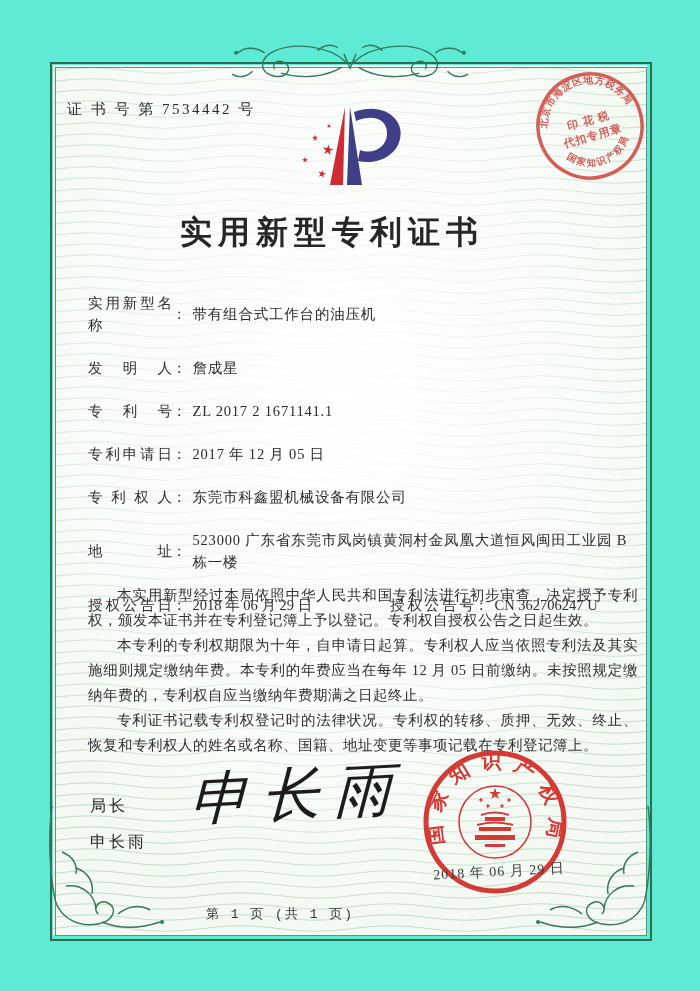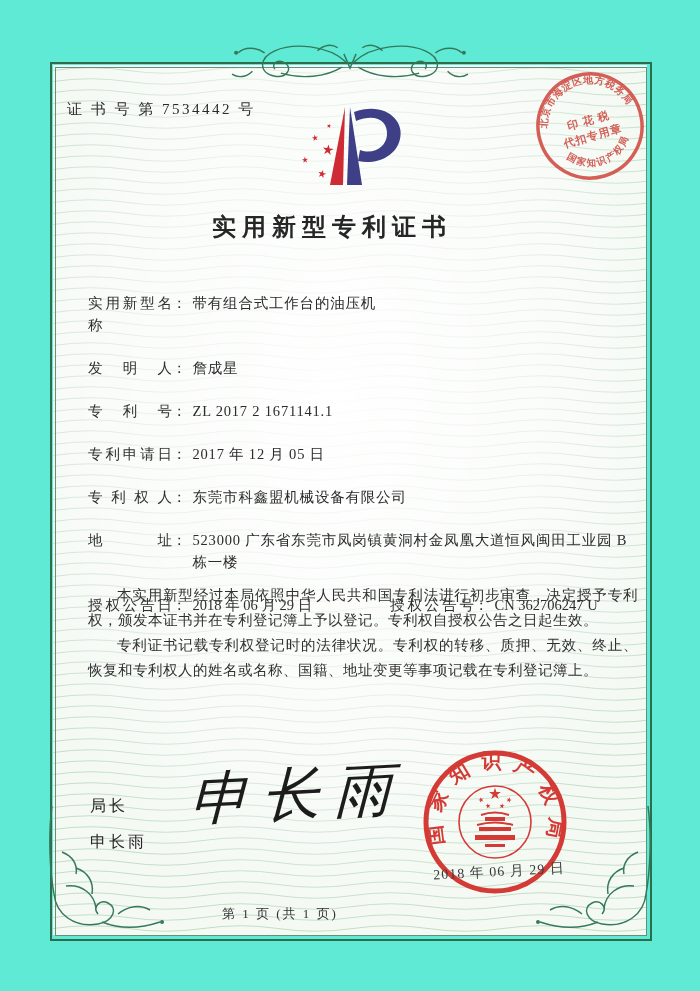--- a/index.html
+++ b/index.html
@@ -21,24 +21,24 @@
   
   .orn-top{position:absolute;left:228px;top:40px;width:244px;height:46px;z-index:3;}
   .orn-bl{position:absolute;left:42px;top:806px;width:132px;height:132px;z-index:3;}
   .orn-br{position:absolute;left:526px;top:806px;width:132px;height:132px;z-index:3;transform:scaleX(-1);}
 
   
   .content{position:absolute;inset:0;z-index:4;}
   .cert-no{position:absolute;left:67px;top:100px;font-size:15px;letter-spacing:2.5px;color:#2b2b2b;}
   .logo{position:absolute;left:288px;top:100px;width:125px;height:96px;}
   .title{position:absolute;left:0;top:211px;width:664px;text-align:center;
-    font-size:24px;font-weight:bold;letter-spacing:6px;color:#262626;}
+    font-size:32px;font-weight:bold;letter-spacing:6px;color:#262626;}
 
   .fields{position:absolute;left:88px;top:292px;width:552px;font-size:14.5px;}
-  .row{display:flex;line-height:22px;margin-bottom:21px;}
+  .row{display:flex;line-height:22px;margin-bottom:21px;align-items:center;}
   .lbl{display:inline-block;width:84px;flex:none;text-align:justify;text-align-last:justify;color:#303030;}
   .colon{flex:none;padding-right:6px;}
   .val{flex:1;letter-spacing:0.8px;color:#2b2b2b;}
   .auth-row{display:flex;}
   .pair{display:flex;}
   .pair-left{width:302px;flex:none;}
 
   .body-text{position:absolute;left:88px;top:583px;width:550px;
     font-size:14.5px;line-height:25px;text-align:justify;color:#303030;}
   .body-text p{margin:0;text-indent:2em;letter-spacing:0.5px;}
@@ -53,21 +53,21 @@
   .seal-date{position:absolute;left:421px;top:863px;width:156px;text-align:center;
     font-size:14px;letter-spacing:1px;color:#3b3b3b;transform:rotate(-3deg);}
 
   .tax-stamp{position:absolute;left:530px;top:66px;width:120px;height:120px;
     transform:rotate(-16deg);opacity:0.88;}
   .stamp-arc-top{font-size:10px;letter-spacing:0.5px;fill:#cf4a42;font-weight:bold;}
   .stamp-arc-bottom{font-size:9.5px;letter-spacing:1.5px;fill:#cf4a42;font-weight:bold;}
   .stamp-center{font-size:11px;fill:#cf4a42;font-weight:bold;letter-spacing:1px;}
 
   .footer{position:absolute;left:0;top:905px;width:560px;text-align:center;
-    font-size:13px;letter-spacing:2px;color:#333;}
+    font-size:13px;letter-spacing:2px;color:#333;font-family:Liberation Mono, monospace;}
 </style>
 </head>
 <body>
 
 <div class="page">
 
   <svg class="waves" viewBox="0 0 594 870" preserveAspectRatio="none">
     <defs>
       <pattern id="wv" width="150" height="11" patternUnits="userSpaceOnUse">
         <path d="M0 5.5 Q 37.5 0 75 5.5 T 150 5.5" stroke="#c3ddc5" fill="none" stroke-width="1"></path>
@@ -188,20 +188,21 @@
         <span class="pair">
           <span class="lbl">授权公告号</span>
             <span class="colon">：</span>
           <span>CN 362706247 U</span>
         </span>
       </div>
     </div>
 
     <div class="body-text">
       <p>本实用新型经过本局依照中华人民共和国专利法进行初步审查，决定授予专利权，颁发本证书并在专利登记簿上予以登记。专利权自授权公告之日起生效。</p>
+      <p>本专利的专利权期限为十年，自申请日起算。专利权人应当依照专利法及其实施细则规定缴纳年费。本专利的年费应当在每年 12 月 05 日前缴纳。未按照规定缴纳年费的，专利权自应当缴纳年费期满之日起终止。</p>
       <p>专利证书记载专利权登记时的法律状况。专利权的转移、质押、无效、终止、恢复和专利权人的姓名或名称、国籍、地址变更等事项记载在专利登记簿上。</p>
     </div>
 
     <div class="director">
       <div>局长</div>
       <div>申长雨</div>
     </div>
 
     <div class="signature">申长雨</div>
 

